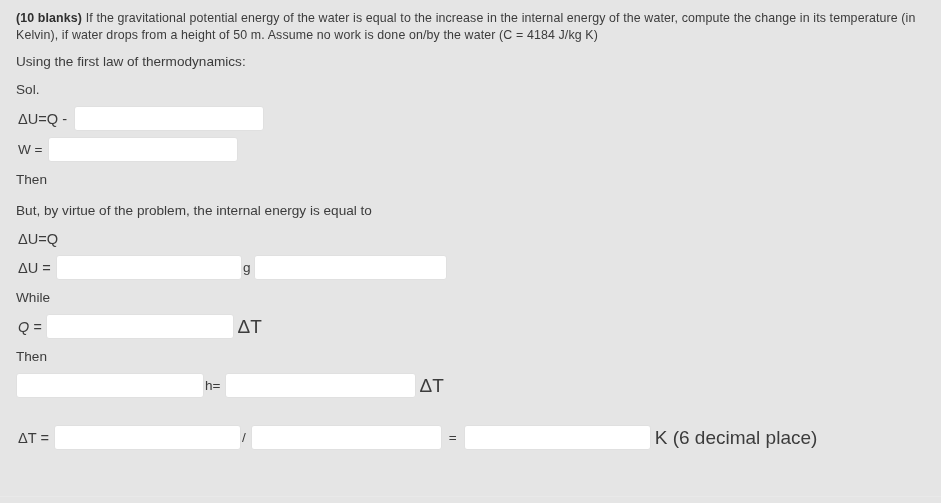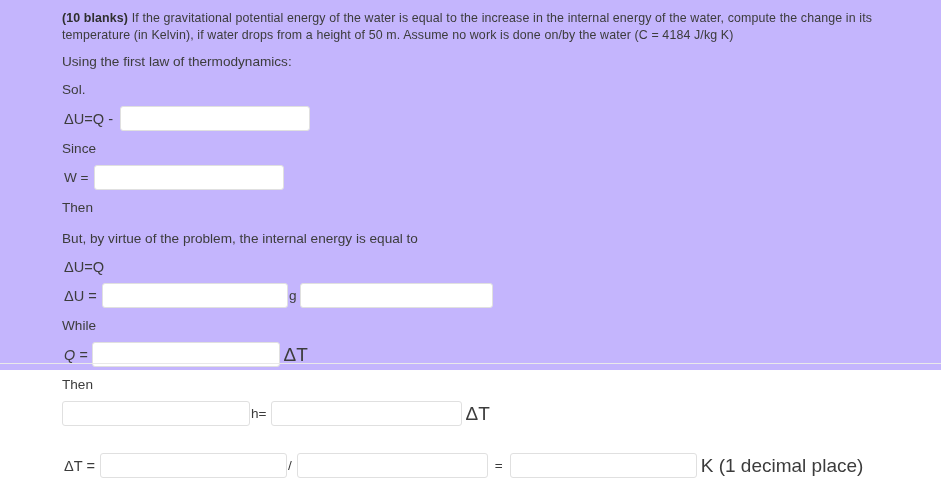--- a/index.html
+++ b/index.html
@@ -11,24 +11,23 @@
     width: 941px;
     height: 503px;
     font-family: "Liberation Sans", sans-serif;
     color: #3b3b3b;
     overflow: hidden;
     position: relative;
   }
   .page {
     position: relative;
     width: 941px;
-    height: 370px;
-    background: #c4b5fd;
+    height: 503px;
+    background: #e5e5e5;
     box-sizing: border-box;
-    padding-left: 46px;
   }
   .bottom-divider {
     position: absolute;
     left: 0;
     right: 0;
     bottom: 6px;
     height: 1px;
     background: #e9e9e9;
   }
   .content {
@@ -130,23 +129,20 @@
 
     <div class="line plain">
       <span class="lbl">Sol.</span>
     </div>
 
     <div class="line eqrow indent-sm">
       <span class="lbl delta">ΔU=Q -</span>
       <input class="blank w-190" type="text" style="margin-left: 7px;" value="">
     </div>
 
-    <div class="line plain">
-      <span class="lbl">Since</span>
-    </div>
 
     <div class="line eqrow indent-sm">
       <span class="lbl">W =</span>
       <input class="blank w-190" type="text" style="margin-left: 5px;" value="">
     </div>
 
     <div class="line plain">
       <span class="lbl">Then</span>
     </div>
 
@@ -186,18 +182,18 @@
       <span class="unitlbl mathvar delta">ΔT</span>
     </div>
 
     <div class="line eqrow indent-sm" style="margin-top:27px">
       <span class="lbl mathvar delta">ΔT =</span>
       <input class="blank w-187" type="text" style="margin-left: 5px;" value="">
       <span class="sep">/</span>
       <input class="blank w-191" type="text" style="margin-left: 4px;" value="">
       <span class="sep" style="padding:0 7px">=</span>
       <input class="blank w-187" type="text" value="" style="">
-      <span class="unitlbl">K (1 decimal place)</span>
+      <span class="unitlbl">K (6 decimal place)</span>
     </div>
 
   </div>
   <div class="bottom-divider"></div>
 </div>
 
 </body></html>

